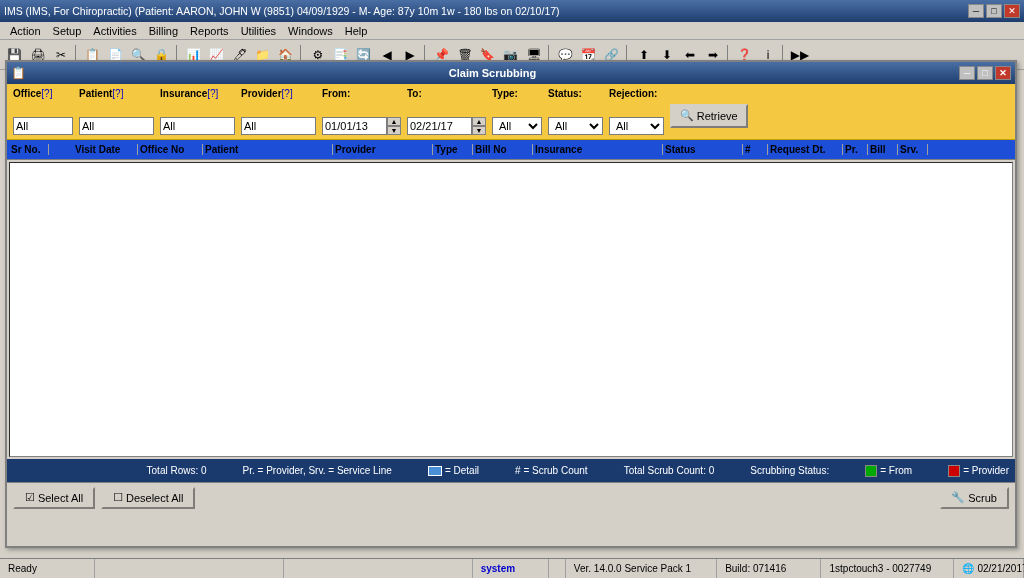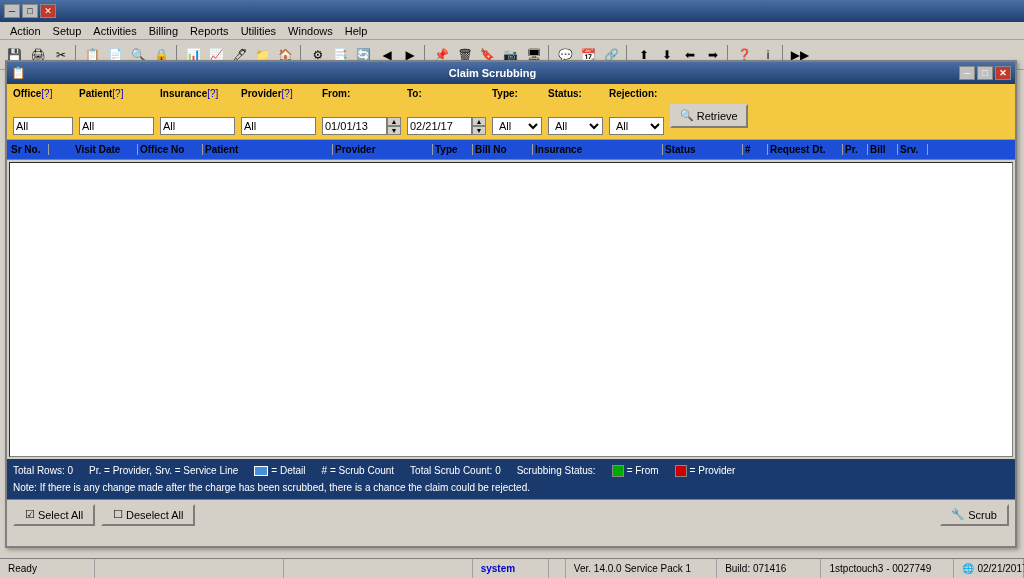--- a/index.html
+++ b/index.html
@@ -150,21 +150,21 @@
     }
 
     
     #status-area {
       background: #1a3a6e;
       color: white;
       padding: 4px 6px;
       font-size: 10px;
       line-height: 1.5;
     }
-    #status-area .status-row1 { display: flex; align-items: center; gap: 16px; }
+    #status-area .status-row1 { display: flex; align-items: center; gap: 36px; justify-content: flex-end; }
     .legend-item { display: flex; align-items: center; gap: 3px; }
     .legend-box { width: 12px; height: 12px; border: 1px solid #888; }
     .legend-green { background: #00aa00; }
     .legend-red { background: #cc0000; }
 
     
     #btn-bar {
       background: #d4d0c8;
       height: 30px;
       display: flex;
@@ -204,20 +204,21 @@
       height: 100%;
       display: flex;
       align-items: center;
     }
     .status-cell.blue { color: #0000cc; font-weight: bold; }
   </style>
 </head>
 <body>
 
 <div id="title-bar">
+  <span style="font-size:10.5px;">IMS (IMS, For Chiropractic)   (Patient: AARON, JOHN W (9851) 04/09/1929 - M- Age: 87y 10m 1w - 180 lbs on 02/10/17)</span>
   <div class="win-controls">
     <div class="win-btn">─</div>
     <div class="win-btn">□</div>
     <div class="win-btn close">✕</div>
   </div>
 </div>
 
 <div id="menu-bar">
   <span class="menu-item">Action</span>
   <span class="menu-item">Setup</span>
@@ -378,21 +379,20 @@
       <span>Scrubbing Status:</span>
       <span class="legend-item">
         <span class="legend-box legend-green"></span>
         <span>= From</span>
       </span>
       <span class="legend-item">
         <span class="legend-box legend-red"></span>
         <span>= Provider</span>
       </span>
     </div>
-    <div style="font-size:10px; margin-top:2px;">Note: If there is any change made after the charge has been scrubbed, there is a chance the claim could be rejected.</div>
   </div>
 
   <div id="btn-bar">
     <div style="display:flex; gap:6px;">
       <button class="action-btn">
         <span>☑</span>
         <span>Select All</span>
       </button>
       <button class="action-btn">
         <span>☐</span>

